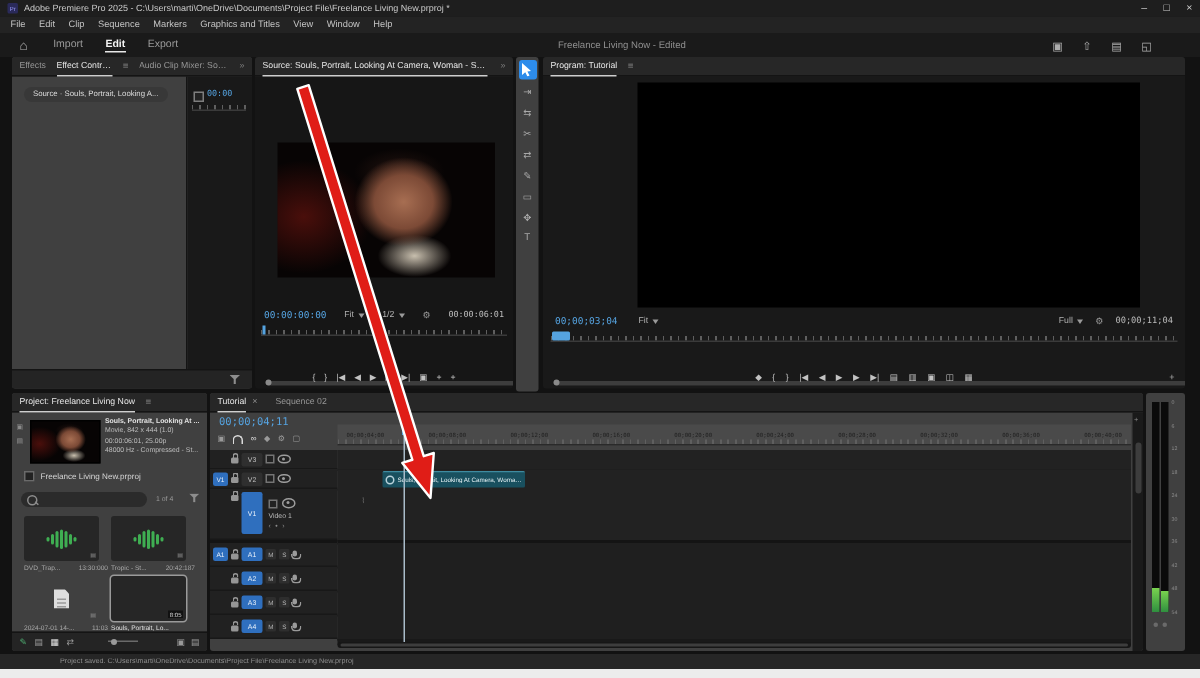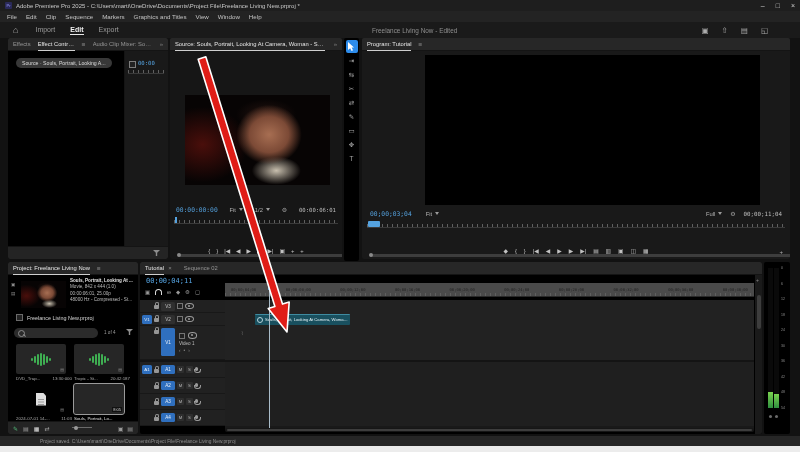--- a/index.html
+++ b/index.html
@@ -17,21 +17,21 @@
   .menubar{left:0;top:11px;width:800px;height:11px;background:#232323;display:flex;align-items:center;
            gap:9px;padding-left:7px;box-sizing:border-box;font-size:6.2px;color:#c4c4c4;}
   .wsbar{left:0;top:22px;width:800px;height:16px;background:#1a1a1a;display:flex;align-items:center;}
   .ws-home{margin-left:13px;font-size:9px;color:#b5b5b5;}
   .ws-tabs{margin-left:17px;display:flex;gap:15px;font-size:7px;color:#9a9a9a;}
   .ws-tab.active{color:#f2f2f2;border-bottom:1.5px solid #e8e8e8;padding-bottom:1px;font-weight:bold;}
   .ws-doc{position:absolute;left:372px;font-size:6.4px;color:#8f8f8f;}
   .ws-right{position:absolute;right:32px;display:flex;gap:13px;font-size:7.5px;color:#adadad;}
 
   
-  .panel{position:absolute;background:#000000;border-radius:2px;overflow:hidden;}
+  .panel{position:absolute;background:#404040;border-radius:2px;overflow:hidden;}
   .tabbar{height:13px;background:#272727;display:flex;align-items:center;font-size:5.8px;color:#969696;
           padding:0 5px;gap:7px;border-bottom:1px solid #141414;box-sizing:border-box;}
   .tab-active{color:#e6e6e6;border-bottom:1px solid #cfcfcf;height:12px;line-height:12px;}
   .ovf{margin-left:auto;color:#7c7c7c;font-size:6px;flex:0 0 auto;}
   .pmenu{color:#8a8a8a;font-size:6.5px;flex:0 0 auto;}
 
   .tc-blue{color:var(--timecode-blue,#4e9fd8);font-family:"DejaVu Sans Mono",monospace;font-size:6.3px;}
   .tc-gray{color:#bdbdbd;font-family:"DejaVu Sans Mono",monospace;font-size:6.3px;}
   .ddl{display:flex;align-items:center;font-size:5.8px;color:#b2b2b2;gap:1px;}
   .caret{width:0;height:0;border-left:2.5px solid transparent;border-right:2.5px solid transparent;border-top:3px solid #9a9a9a;display:inline-block;margin-left:2px;}

